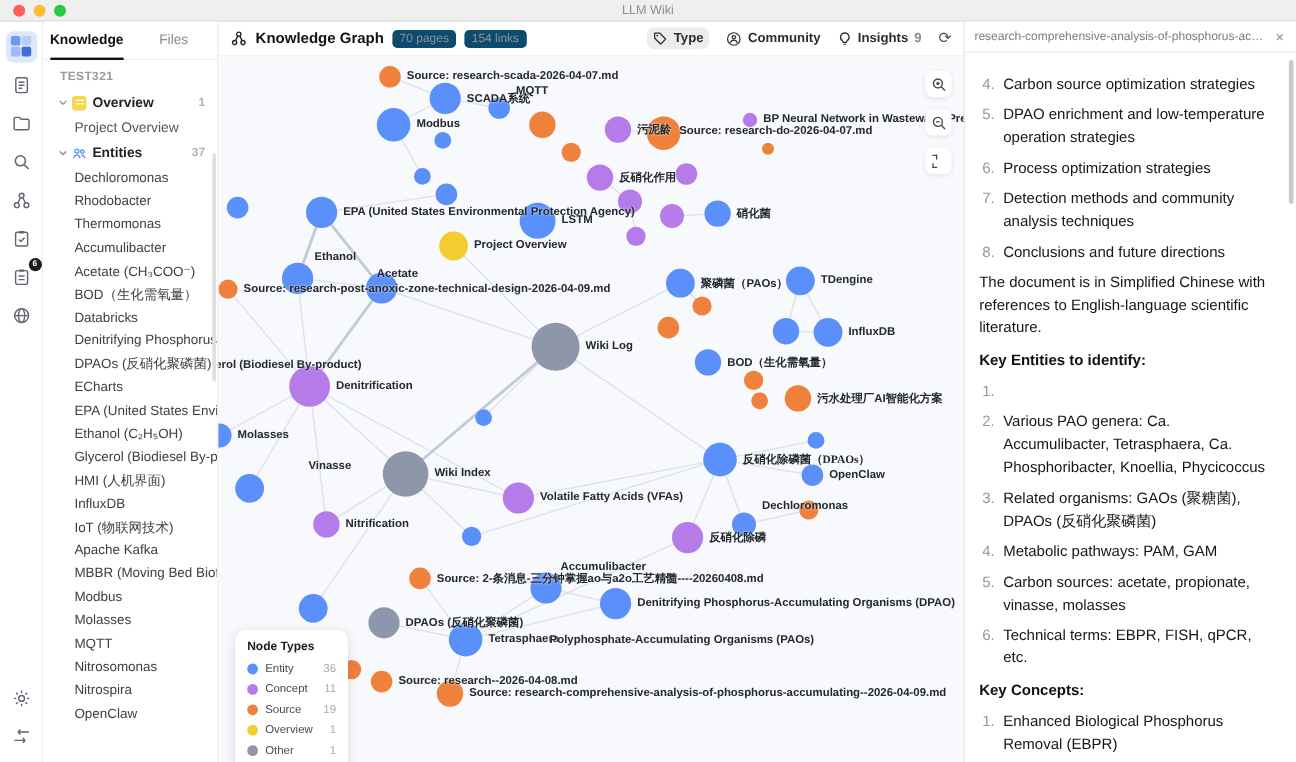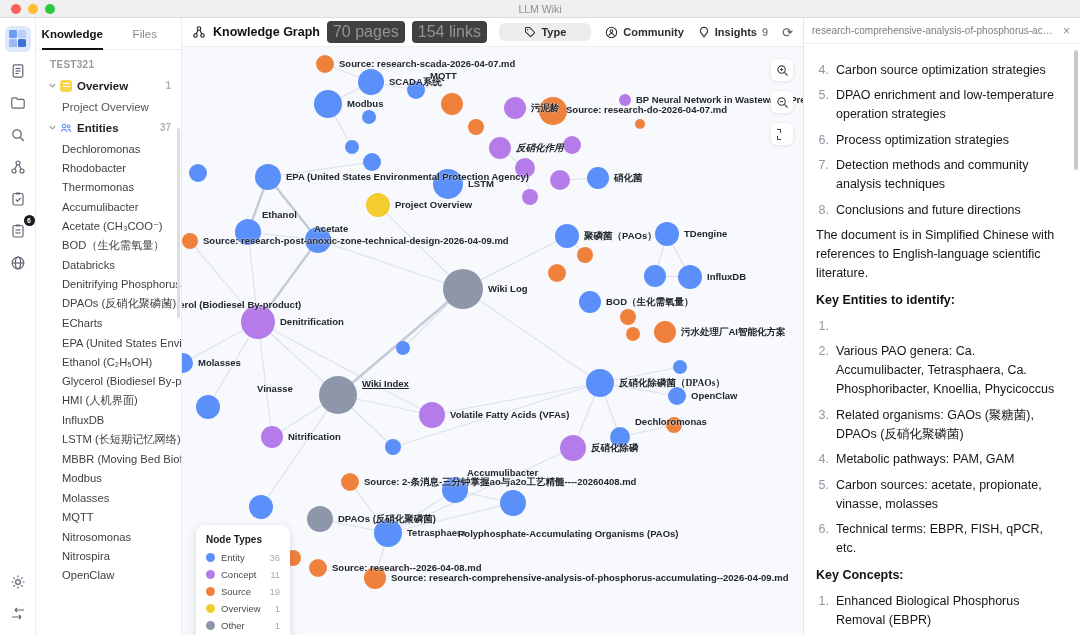--- a/index.html
+++ b/index.html
@@ -44,24 +44,24 @@
   .ov-icon::after{content:"";position:absolute;left:2.5px;right:2.5px;top:3px;height:1.5px;background:#fff;box-shadow:0 3px 0 #fff;}
   .tree-sub{height:21px;display:flex;align-items:center;padding-left:26px;font-size:11.5px;color:#555;cursor:pointer;}
   .ent-list{margin-top:1px;}
   .ent-item{height:19.4px;display:flex;align-items:center;padding-left:26px;font-size:11.2px;color:#3e3e3e;white-space:nowrap;overflow:hidden;cursor:pointer;}
   .side-thumb{position:absolute;right:1px;top:110px;width:3px;height:190px;background:#dedede;border-radius:2px;}
 
   
   .main{width:621px;display:flex;flex-direction:column;background:#fff;}
   .main-header{height:29px;display:flex;align-items:center;padding:0 10px;border-bottom:1px solid #efefef;gap:7px;}
   .mh-title{font-size:12.5px;font-weight:700;color:#111;}
-  .pill{background:#404040;color:#909399;font-size:16px;padding:2px 6px;border-radius:4px;}
+  .pill{background:#0c4a6e;color:#909399;font-size:10px;padding:2px 6px;border-radius:4px;}
   .mh-right{margin-left:auto;display:flex;align-items:center;gap:14px;}
   .mh-btn{display:flex;align-items:center;gap:5px;font-size:11px;color:#2c2c2c;font-weight:600;cursor:pointer;}
-  .mh-btn.selected{background:#ededee;padding:3px 25px;border-radius:6px;}
+  .mh-btn.selected{background:#ededee;padding:3px 5px;border-radius:6px;}
   .mh-count{color:#8b8b8b;font-weight:600;}
   .refresh{color:#555;font-size:13px;cursor:pointer;}
 
   
   .canvas{position:relative;flex:1;background:#f7f9fc;overflow:hidden;}
   .canvas svg.edges{position:absolute;left:0;top:0;}
   .node{position:absolute;border-radius:50%;z-index:3;cursor:pointer;}
   .t-entity{background:#5b8ff9}.t-concept{background:#b57be9}.t-source{background:#f0813c}
   .t-overview{background:#f3cc2f}.t-other{background:#8e97a9}
   .nlabel{position:absolute;font-size:9.5px;font-weight:700;color:#23272e;white-space:nowrap;z-index:4;text-shadow:0 0 2px #f7f9fc;pointer-events:none;}
@@ -225,21 +225,22 @@
         <div class="ent-item">BOD（生化需氧量）</div>
         <div class="ent-item">Databricks</div>
         <div class="ent-item">Denitrifying Phosphorus-...</div>
         <div class="ent-item">DPAOs (反硝化聚磷菌)</div>
         <div class="ent-item">ECharts</div>
         <div class="ent-item">EPA (United States Enviro...</div>
         <div class="ent-item">Ethanol (C₂H₅OH)</div>
         <div class="ent-item">Glycerol (Biodiesel By-pro...</div>
         <div class="ent-item">HMI (人机界面)</div>
         <div class="ent-item">InfluxDB</div>
-        <div class="ent-item">LSTM (长短期记忆网络)</div>
+        <div class="ent-item">IoT (物联网技术)</div>
+        <div class="ent-item">Apache Kafka</div>
         <div class="ent-item">MBBR (Moving Bed Biofil...</div>
         <div class="ent-item">Modbus</div>
         <div class="ent-item">Molasses</div>
         <div class="ent-item">MQTT</div>
         <div class="ent-item">Nitrosomonas</div>
         <div class="ent-item">Nitrospira</div>
         <div class="ent-item">OpenClaw</div>
       </div>
     <div class="side-thumb"></div>
   </div>
@@ -403,21 +404,21 @@
         <div class="nlabel" style="left: 104px; top: 124px;">EPA (United States Environmental Protection Agency)</div>
         <div class="node t-entity" style="left: 251px; top: 122px; height: 30px; width: 30px;"></div>
         <div class="nlabel" style="left: 286px; top: 131px;">LSTM</div>
         <div class="node t-concept" style="left: 322px; top: 50px; height: 22px; width: 22px;"></div>
         <div class="nlabel" style="left: 349px; top: 55px;">污泥龄</div>
         <div class="node t-source" style="left: 357px; top: 50px; height: 28px; width: 28px;"></div>
         <div class="node t-concept" style="left: 437px; top: 47px; height: 12px; width: 12px;"></div>
         <div class="nlabel" style="left: 454px; top: 47px;">BP Neural Network in Wastewater Pred</div>
         <div class="node t-source" style="left: 453px; top: 72px; height: 10px; width: 10px;"></div>
         <div class="node t-concept" style="left: 307px; top: 90px; height: 22px; width: 22px;"></div>
-        <div class="nlabel" style="left: 334px; top: 95px; font-style: italic;">反硝化作用</div>
+        <div class="nlabel" style="left: 334px; top: 95px;">反硝化作用</div>
         <div class="node t-concept" style="left: 381px; top: 89px; height: 18px; width: 18px;"></div>
         <div class="node t-concept" style="left: 333px; top: 111px; height: 20px; width: 20px;"></div>
         <div class="node t-concept" style="left: 368px; top: 123px; height: 20px; width: 20px;"></div>
         <div class="node t-concept" style="left: 340px; top: 142px; height: 16px; width: 16px;"></div>
         <div class="node t-entity" style="left: 405px; top: 120px; height: 22px; width: 22px;"></div>
         <div class="nlabel" style="left: 432px; top: 125px;">硝化菌</div>
         <div class="node t-overview" style="left: 184px; top: 146px; height: 24px; width: 24px;"></div>
         <div class="nlabel" style="left: 213px; top: 152px;">Project Overview</div>
         <div class="node t-entity" style="left: 53px; top: 172px; height: 26px; width: 26px;"></div>
         <div class="nlabel" style="left: 80px; top: 162px;">Ethanol</div>
@@ -442,21 +443,21 @@
         <div class="node t-source" style="left: 444px; top: 280px; height: 14px; width: 14px;"></div>
         <div class="node t-source" style="left: 472px; top: 274px; height: 22px; width: 22px;"></div>
         <div class="nlabel" style="left: 499px; top: 279px;">污水处理厂AI智能化方案</div>
         <div class="node t-concept" style="left: 59px; top: 258px; height: 34px; width: 34px;"></div>
         <div class="nlabel" style="left: 98px; top: 269px;">Denitrification</div>
         <div class="node t-entity" style="left: -9px; top: 306px; height: 20px; width: 20px;"></div>
         <div class="nlabel" style="left: 16px; top: 310px;">Molasses</div>
         <div class="node t-entity" style="left: 14px; top: 348px; height: 24px; width: 24px;"></div>
         <div class="nlabel" style="left: 43px; top: 336px; margin-left: 32px;">Vinasse</div>
         <div class="node t-other" style="left: 137px; top: 329px; height: 38px; width: 38px;"></div>
-        <div class="nlabel" style="left: 180px; top: 331px; text-decoration: underline;">Wiki Index</div>
+        <div class="nlabel" style="left: 180px; top: 342px;">Wiki Index</div>
         <div class="node t-entity" style="left: 214px; top: 294px; height: 14px; width: 14px;"></div>
         <div class="node t-concept" style="left: 237px; top: 355px; height: 26px; width: 26px;"></div>
         <div class="nlabel" style="left: 268px; top: 362px;">Volatile Fatty Acids (VFAs)</div>
         <div class="node t-concept" style="left: 79px; top: 379px; height: 22px; width: 22px;"></div>
         <div class="nlabel" style="left: 106px; top: 384px;">Nitrification</div>
         <div class="node t-entity" style="left: 404px; top: 322px; height: 28px; width: 28px;"></div>
         <div class="nlabel" style="left: 437px; top: 330px; font-family: Liberation Serif, serif;">反硝化除磷菌（DPAOs）</div>
         <div class="node t-entity" style="left: 491px; top: 313px; height: 14px; width: 14px;"></div>
         <div class="node t-entity" style="left: 486px; top: 340px; height: 18px; width: 18px;"></div>
         <div class="nlabel" style="left: 509px; top: 343px;">OpenClaw</div>
@@ -464,20 +465,21 @@
         <div class="node t-entity" style="left: 428px; top: 380px; height: 20px; width: 20px;"></div>
         <div class="nlabel" style="left: 453px; top: 369px;">Dechloromonas</div>
         <div class="node t-concept" style="left: 378px; top: 388px; height: 26px; width: 26px;"></div>
         <div class="nlabel" style="left: 409px; top: 395px;">反硝化除磷</div>
         <div class="node t-entity" style="left: 203px; top: 392px; height: 16px; width: 16px;"></div>
         <div class="node t-source" style="left: 159px; top: 426px; height: 18px; width: 18px;"></div>
         <div class="nlabel" style="left: 182px; top: 429px;">Source: 2-条消息-三分钟掌握ao与a2o工艺精髓----20260408.md</div>
         <div class="node t-entity" style="left: 260px; top: 430px; height: 26px; width: 26px;"></div>
         <div class="nlabel" style="left: 285px; top: 420px;">Accumulibacter</div>
         <div class="node t-entity" style="left: 318px; top: 443px; height: 26px; width: 26px;"></div>
+        <div class="nlabel" style="left: 349px; top: 450px;">Denitrifying Phosphorus-Accumulating Organisms (DPAO)</div>
         <div class="node t-entity" style="left: 67px; top: 448px; height: 24px; width: 24px;"></div>
         <div class="node t-other" style="left: 125px; top: 459px; height: 26px; width: 26px;"></div>
         <div class="nlabel" style="left: 156px; top: 466px;">DPAOs (反硝化聚磷菌)</div>
         <div class="node t-entity" style="left: 192px; top: 472px; height: 28px; width: 28px;"></div>
         <div class="nlabel" style="left: 225px; top: 480px;">Tetrasphaera</div>
         <div class="node t-source" style="left: 103px; top: 503px; height: 16px; width: 16px;"></div>
         <div class="node t-source" style="left: 127px; top: 512px; height: 18px; width: 18px;"></div>
         <div class="nlabel" style="left: 150px; top: 515px;">Source: research--2026-04-08.md</div>
         <div class="node t-source" style="left: 182px; top: 520px; height: 22px; width: 22px;"></div>
         <div class="nlabel" style="left: 209px; top: 525px;">Source: research-comprehensive-analysis-of-phosphorus-accumulating--2026-04-09.md</div>

